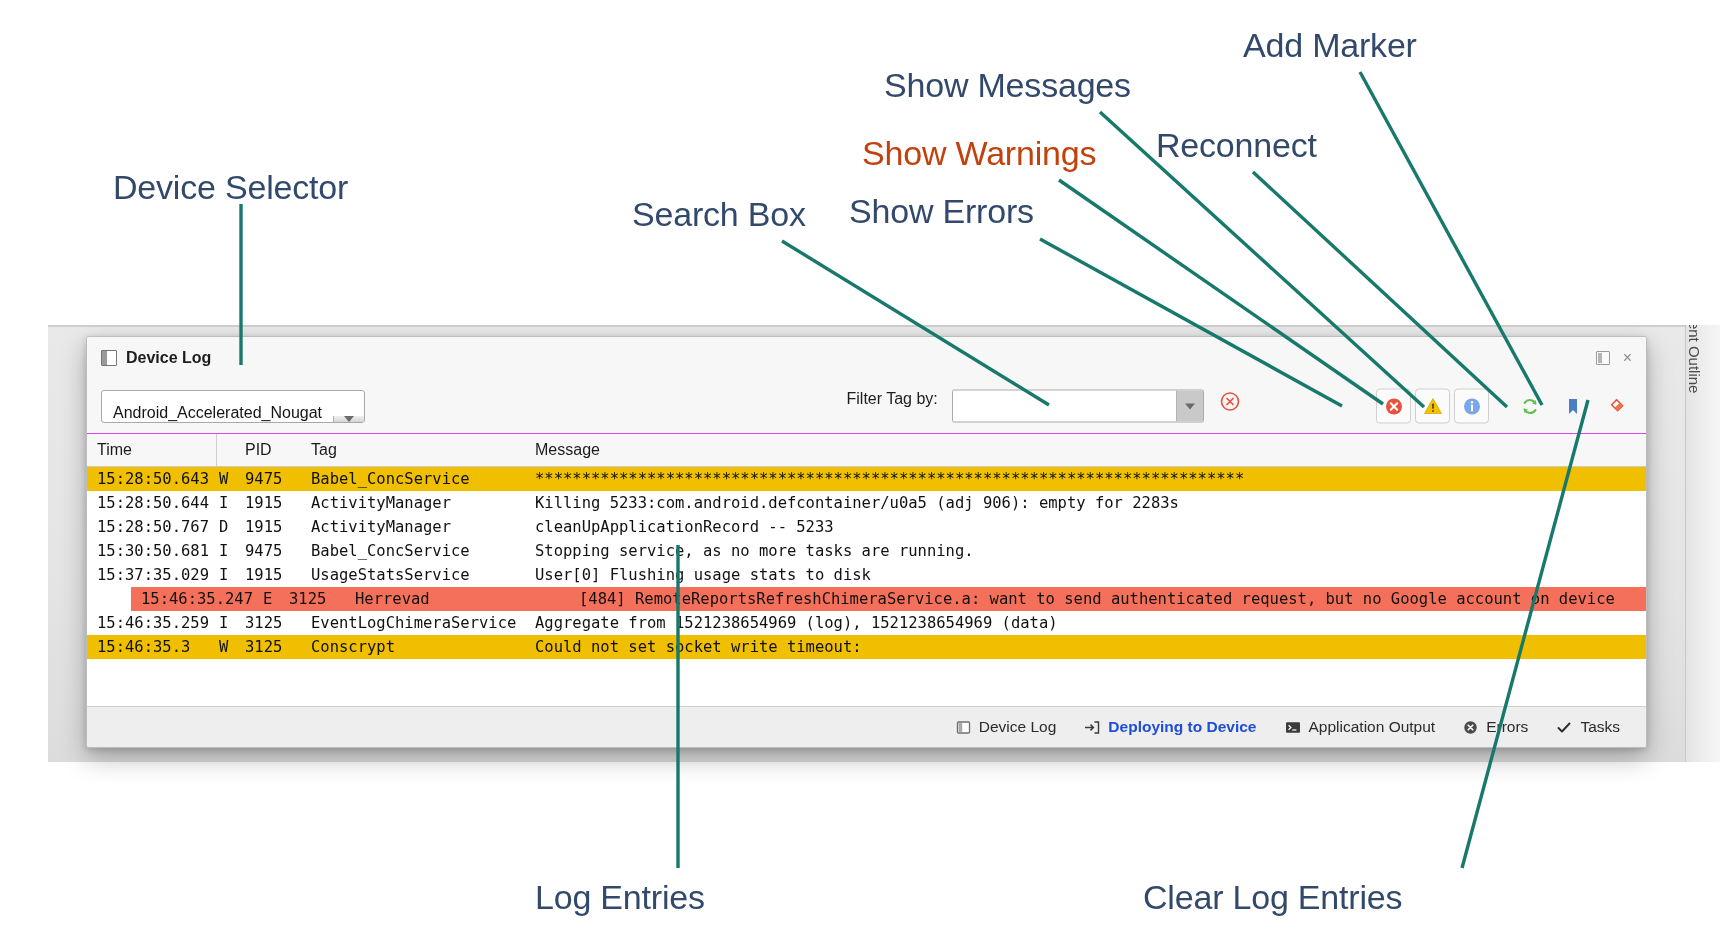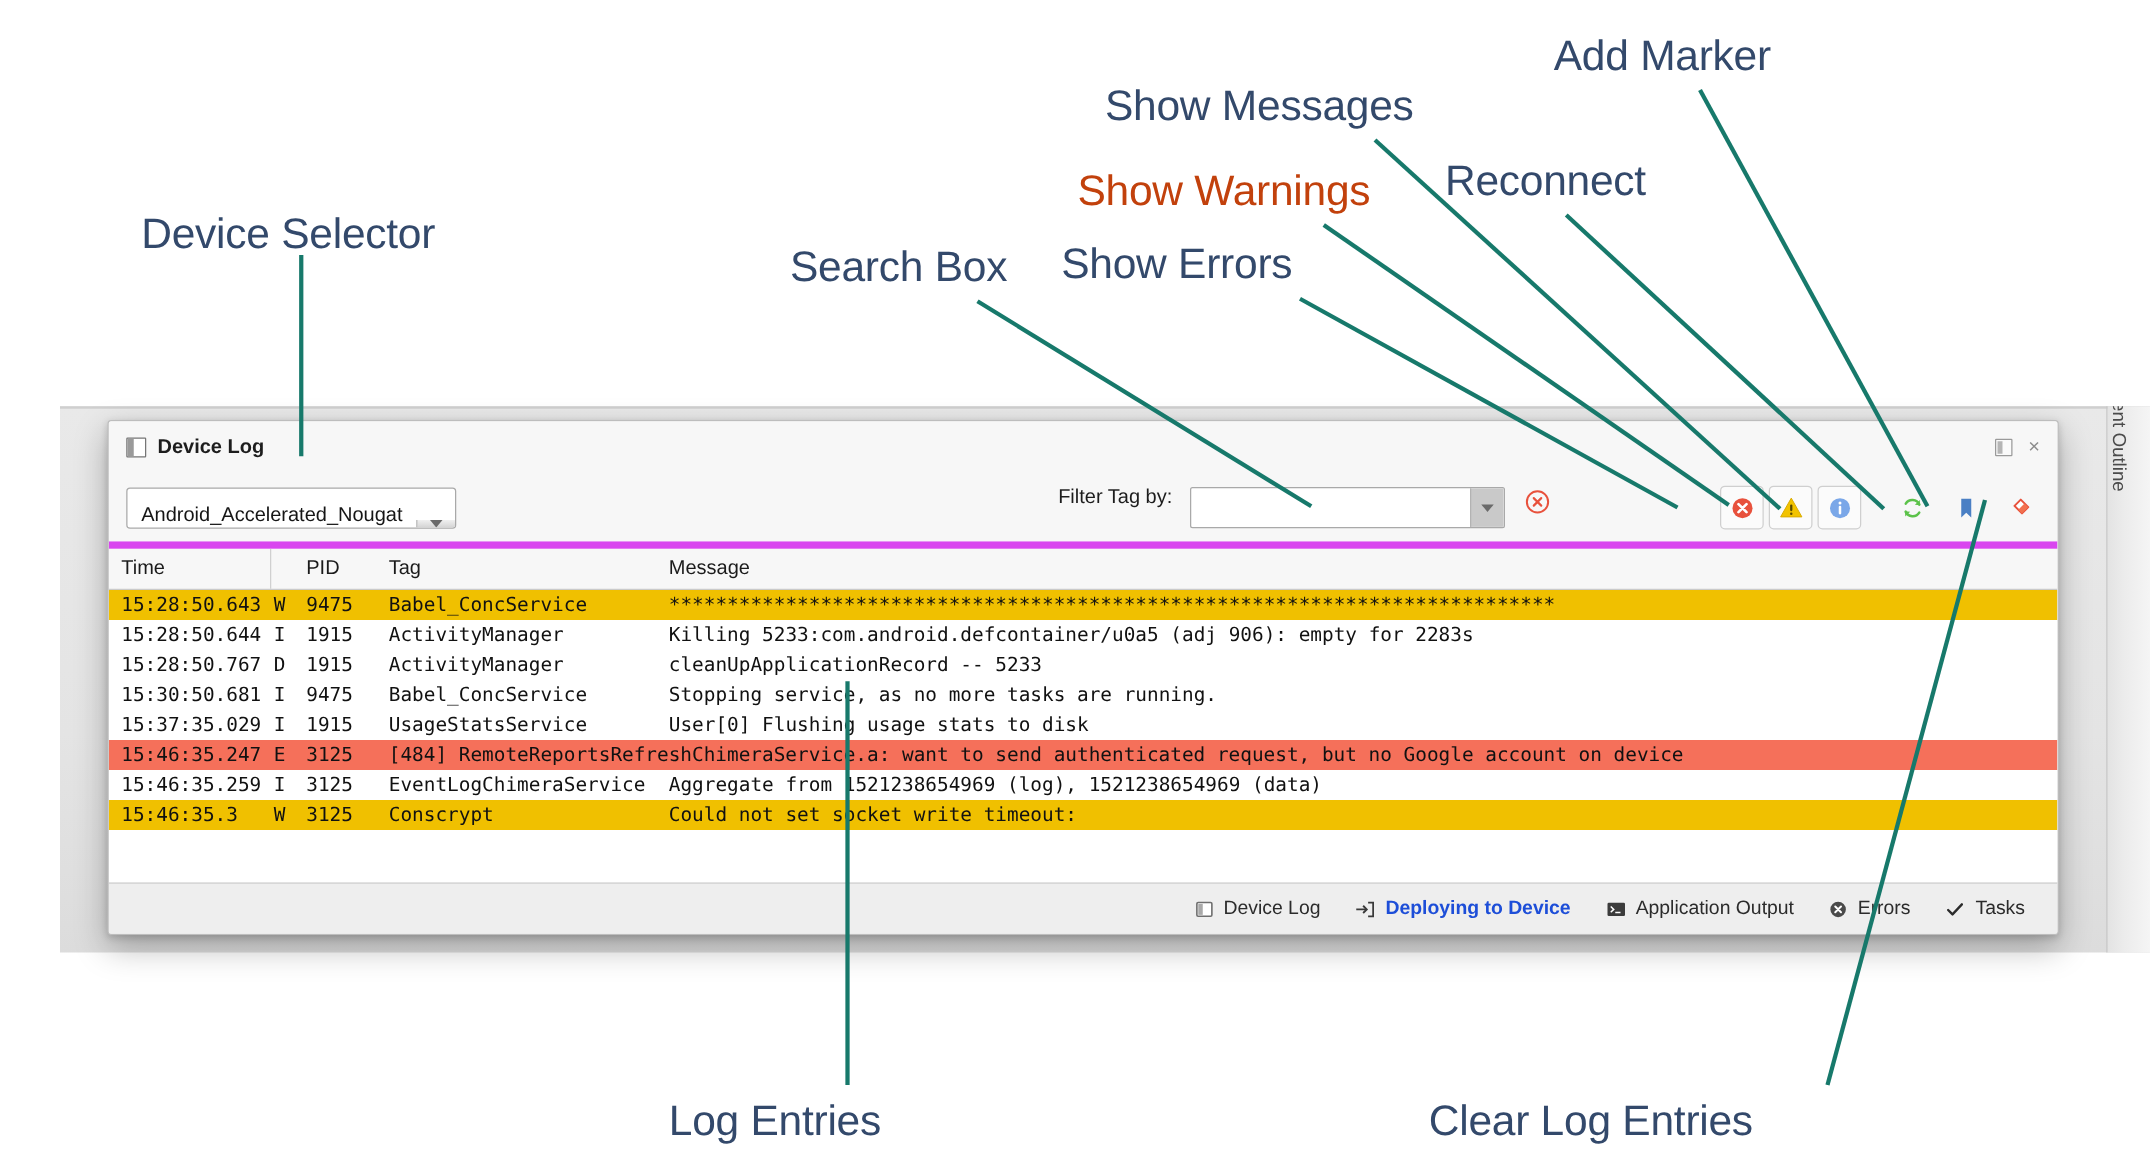--- a/index.html
+++ b/index.html
@@ -155,21 +155,21 @@
   .plain-btn{
     width:33px;height:33px;margin-left:10px;
     display:flex;align-items:center;justify-content:center;
     background:transparent;border:none;
   }
   .gap-left{margin-left:24px;}
   
   .tw-table{
     flex:1;display:flex;flex-direction:column;
     background:#ffffff;
-    border-top:6px solid #d946ef;
+    border-top:1px solid #d946ef;
     overflow:hidden;
   }
   .thead{
     display:flex;height:32px;flex:0 0 32px;align-items:center;
     background:#f7f7f7;border-bottom:1px solid #cacaca;
   }
   .thead .th{
     font-size:16px;color:#1b1b1b;
     font-family:"Liberation Sans", sans-serif;
     padding-left:10px;
@@ -186,21 +186,21 @@
     display:flex;height:24px;flex:0 0 30px;align-items:center;
     font-family:"DejaVu Sans Mono", monospace;
     font-size:15.5px;color:#111111;
     background:#ffffff;
   }
   .trow .td{
     padding-left:10px;height:100%;display:flex;align-items:center;
     box-sizing:border-box;white-space:nowrap;overflow:hidden;
   }
   .trow.warn{background:#f0c000;}
-  .trow.err{background:#f5705a;}
+  .trow.err{background:#f5705a;margin-left:44px;}
   .tfill{flex:1;background:#ffffff;}
   
   .statusbar{
     height:40px;flex:0 0 40px;
     background:#eeeeee;
     border-top:1px solid #cfcfcf;
     display:flex;align-items:center;justify-content:flex-end;
     padding-right:26px;gap:0;
   }
   .sb-item{
@@ -351,20 +351,21 @@
           <div class="td col-time">15:37:35.029</div>
           <div class="td col-lvl" style="padding-left: 2px;">I</div>
           <div class="td col-pid" style="padding-left: 0px;">1915</div>
           <div class="td col-tag">UsageStatsService</div>
           <div class="td col-msg">User[0] Flushing usage stats to disk</div>
         </div>
         <div class="trow err">
           <div class="td col-time">15:46:35.247</div>
           <div class="td col-lvl" style="padding-left: 2px;">E</div>
           <div class="td col-pid" style="padding-left: 0px;">3125</div>
+          <div class="td col-tag">Herrevad</div>
           <div class="td col-msg">[484] RemoteReportsRefreshChimeraService.a: want to send authenticated request, but no Google account on device</div>
         </div>
         <div class="trow">
           <div class="td col-time">15:46:35.259</div>
           <div class="td col-lvl" style="padding-left: 2px;">I</div>
           <div class="td col-pid" style="padding-left: 0px;">3125</div>
           <div class="td col-tag">EventLogChimeraService</div>
           <div class="td col-msg">Aggregate from 1521238654969 (log), 1521238654969 (data)</div>
         </div>
         <div class="trow warn">

